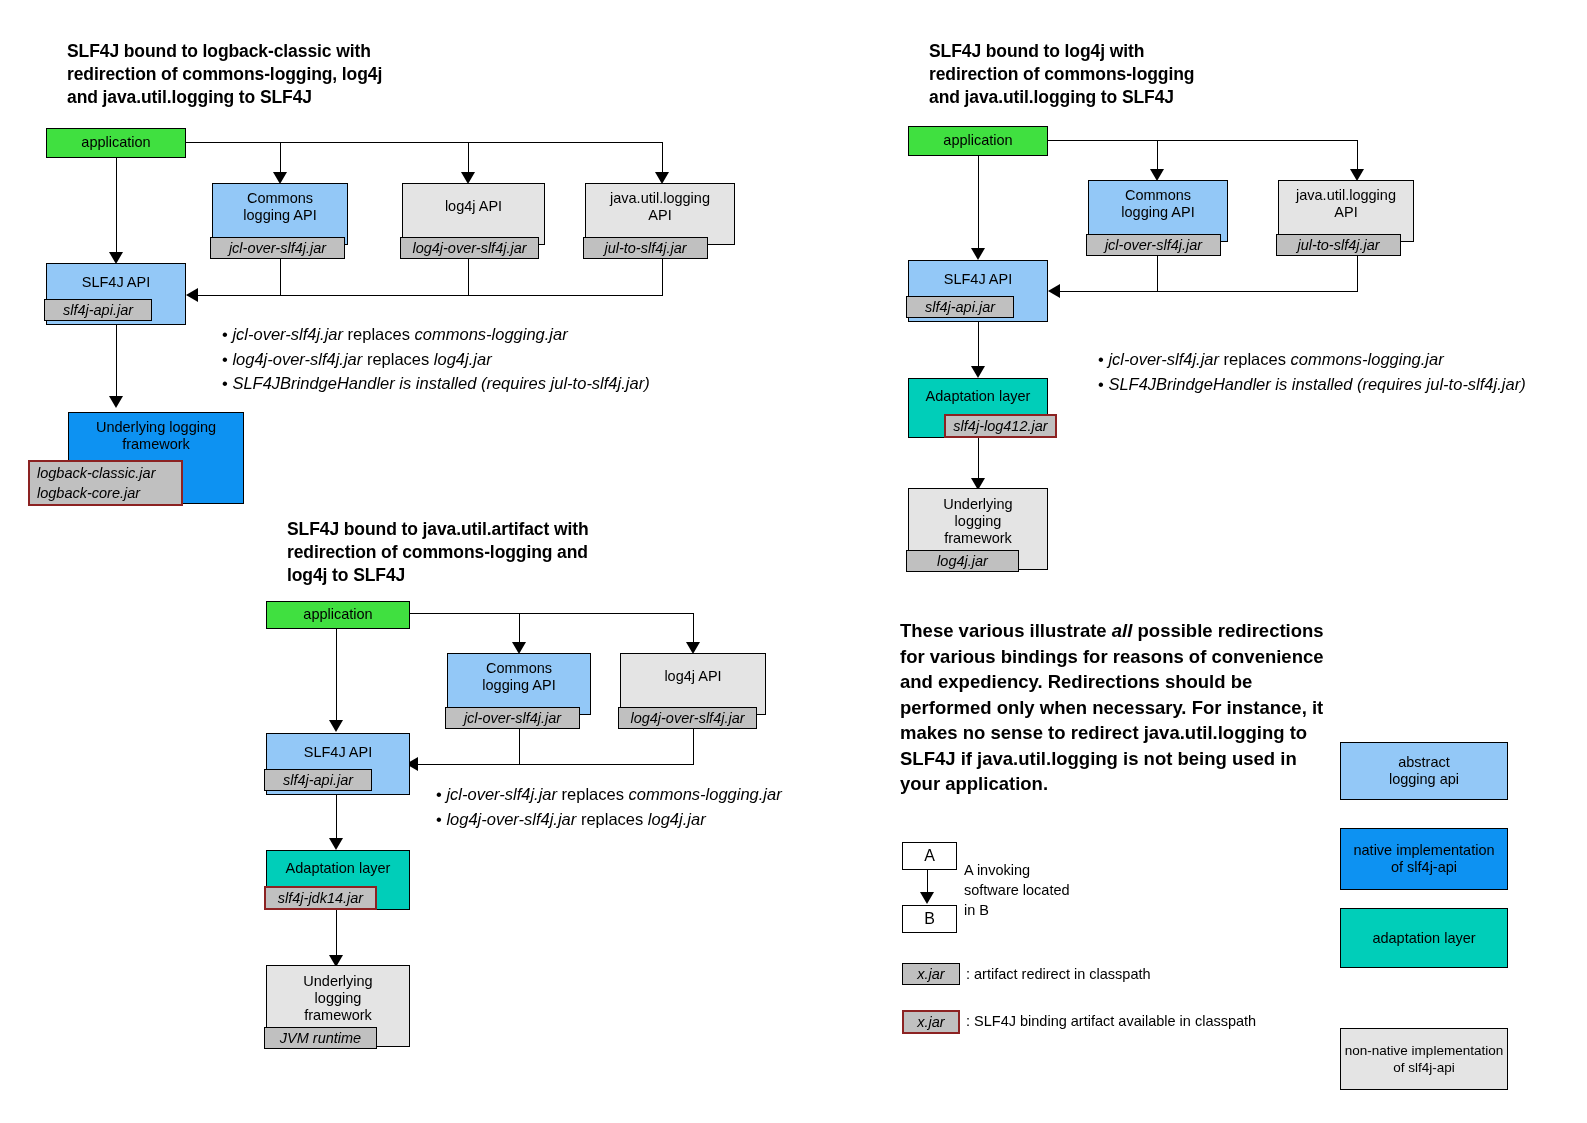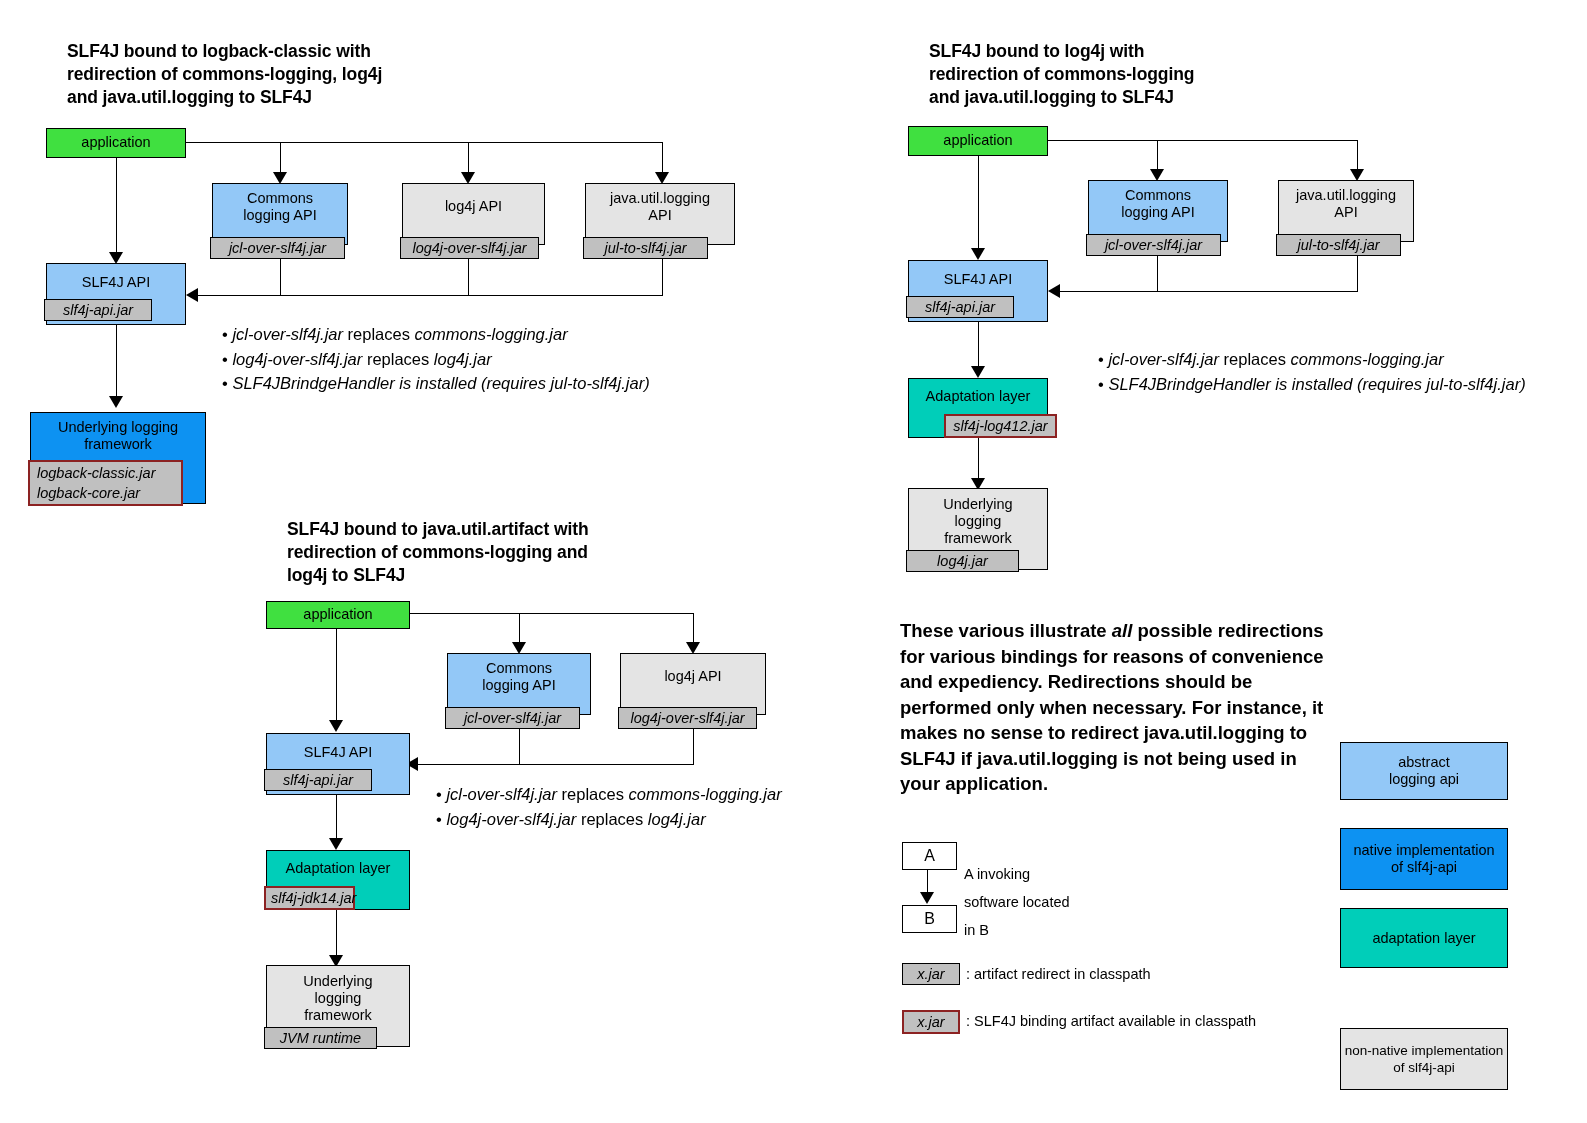--- a/index.html
+++ b/index.html
@@ -12,21 +12,21 @@
   .dtitle{position:absolute;font-weight:bold;font-size:17.5px;line-height:23px;
           letter-spacing:-0.1px;white-space:pre-line;margin-left:21px;}
 
   
   .box{position:absolute;box-sizing:border-box;border:1.6px solid #000;
        text-align:center;font-size:14.5px;line-height:17px;}
   .box .ttl{position:absolute;left:0;right:0;top:6px;padding:0 2px;}
   .box.green{background:#40e040;}
   .box.lblue{background:#93c8f7;}
   .box.gray{background:#e4e4e4;}
-  .box.dblue{background:#0d92f2;}
+  .box.dblue{background:#0d92f2;margin-left:38px;}
   .box.teal{background:#00ceb9;}
 
   
   .jar{position:absolute;box-sizing:border-box;background:#c0c0c0;
        border:1.4px solid #000;font-style:italic;font-size:14.5px;
        line-height:18px;text-align:center;white-space:nowrap;padding:1px 5px 1px 5px;}
   .jar.bind{border:2px solid #8c2222;}
   .jar.two{line-height:20px;white-space:pre-line;text-align:left;padding-left:7px;}
 
   
@@ -45,21 +45,21 @@
   .notes .up{font-style:normal;}
 
   
   .para{position:absolute;font-weight:bold;font-size:18.5px;line-height:25.5px;
         width:430px;}
   .para i{font-style:italic;}
 
   
   .lgbox{position:absolute;box-sizing:border-box;border:1.6px solid #000;
          background:#fff;text-align:center;font-size:16px;line-height:26px;}
-  .lgtxt{position:absolute;font-size:14.5px;line-height:28px;white-space:pre-line;}
+  .lgtxt{position:absolute;font-size:14.5px;line-height:20px;white-space:pre-line;}
   .lgrow{position:absolute;font-size:14.5px;white-space:nowrap;}
   .ckey{position:absolute;box-sizing:border-box;border:1.6px solid #000;
         text-align:center;font-size:14.5px;line-height:17px;
         display:flex;align-items:center;justify-content:center;white-space:pre-line;}
 </style>
 </head>
 <body>
 
 <div class="canvas">
 
@@ -221,21 +221,21 @@
     <span class="ttl" style="top:10px;">SLF4J API</span>
   </div>
   <div class="jar" style="left:264px;top:769px;width:108px;">slf4j-api.jar</div>
 
   <div class="v" style="left:336px;top:795px;height:47px;"></div>
   <div class="ad" style="left:329px;top:838px;"></div>
 
   <div class="box teal" style="left:266px;top:850px;width:144px;height:60px;">
     <span class="ttl" style="top:9px;">Adaptation layer</span>
   </div>
-  <div class="jar bind" style="left:264px;top:886px;width:91px;">slf4j-jdk14.jar</div>
+  <div class="jar bind" style="left:264px;top:886px;width:113px;">slf4j-jdk14.jar</div>
 
   <div class="v" style="left:336px;top:910px;height:49px;"></div>
   <div class="ad" style="left:329px;top:955px;"></div>
 
   <div class="box gray" style="left:266px;top:965px;width:144px;height:82px;">
     <span class="ttl" style="white-space:pre-line;top:7px;">Underlying
 logging
 framework</span>
   </div>
   <div class="jar" style="left:264px;top:1027px;width:113px;">JVM runtime</div>

